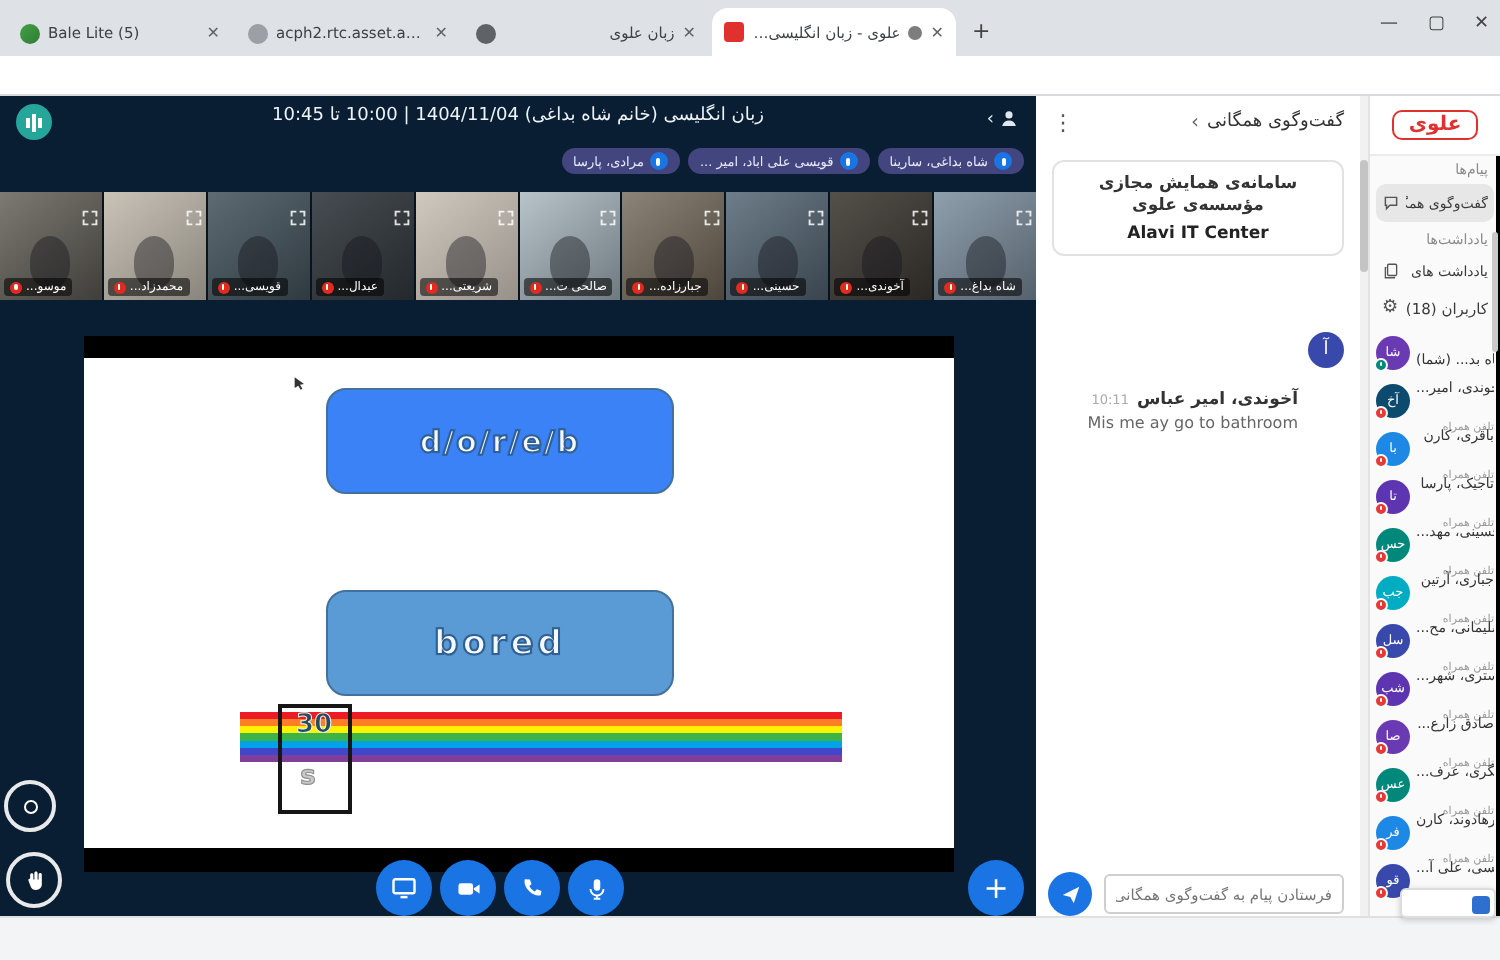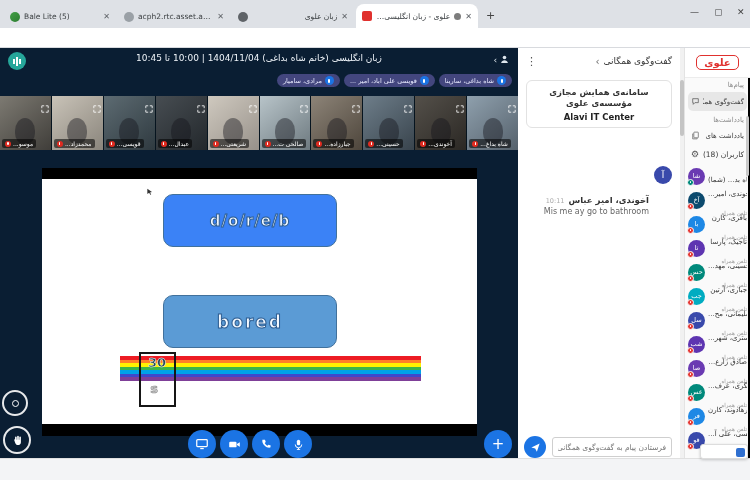--- a/index.html
+++ b/index.html
@@ -175,21 +175,21 @@
     <div class="pill">
       <span class="mic">
           <i></i>
         </span>
       <span>قویسی علی اباد، امیر ...</span>
     </div>
     <div class="pill">
       <span class="mic">
           <i></i>
         </span>
-      <span>مرادی، سامیار</span>
+      <span>مرادی، پارسا</span>
     </div>
   </div>
 
   <div id="videos" class="abs">
     <div class="tile">
       <span class="fsic"><svg width="8" height="8" viewBox="0 0 10 10">
             <path d="M1 4V1h3M6 1h3v3M9 6v3H6M4 9H1V6" fill="none" stroke="#fff" stroke-width="1.2"></path>
           </svg></span>
       <span class="nmbar">
           <i class="micdot"></i>

